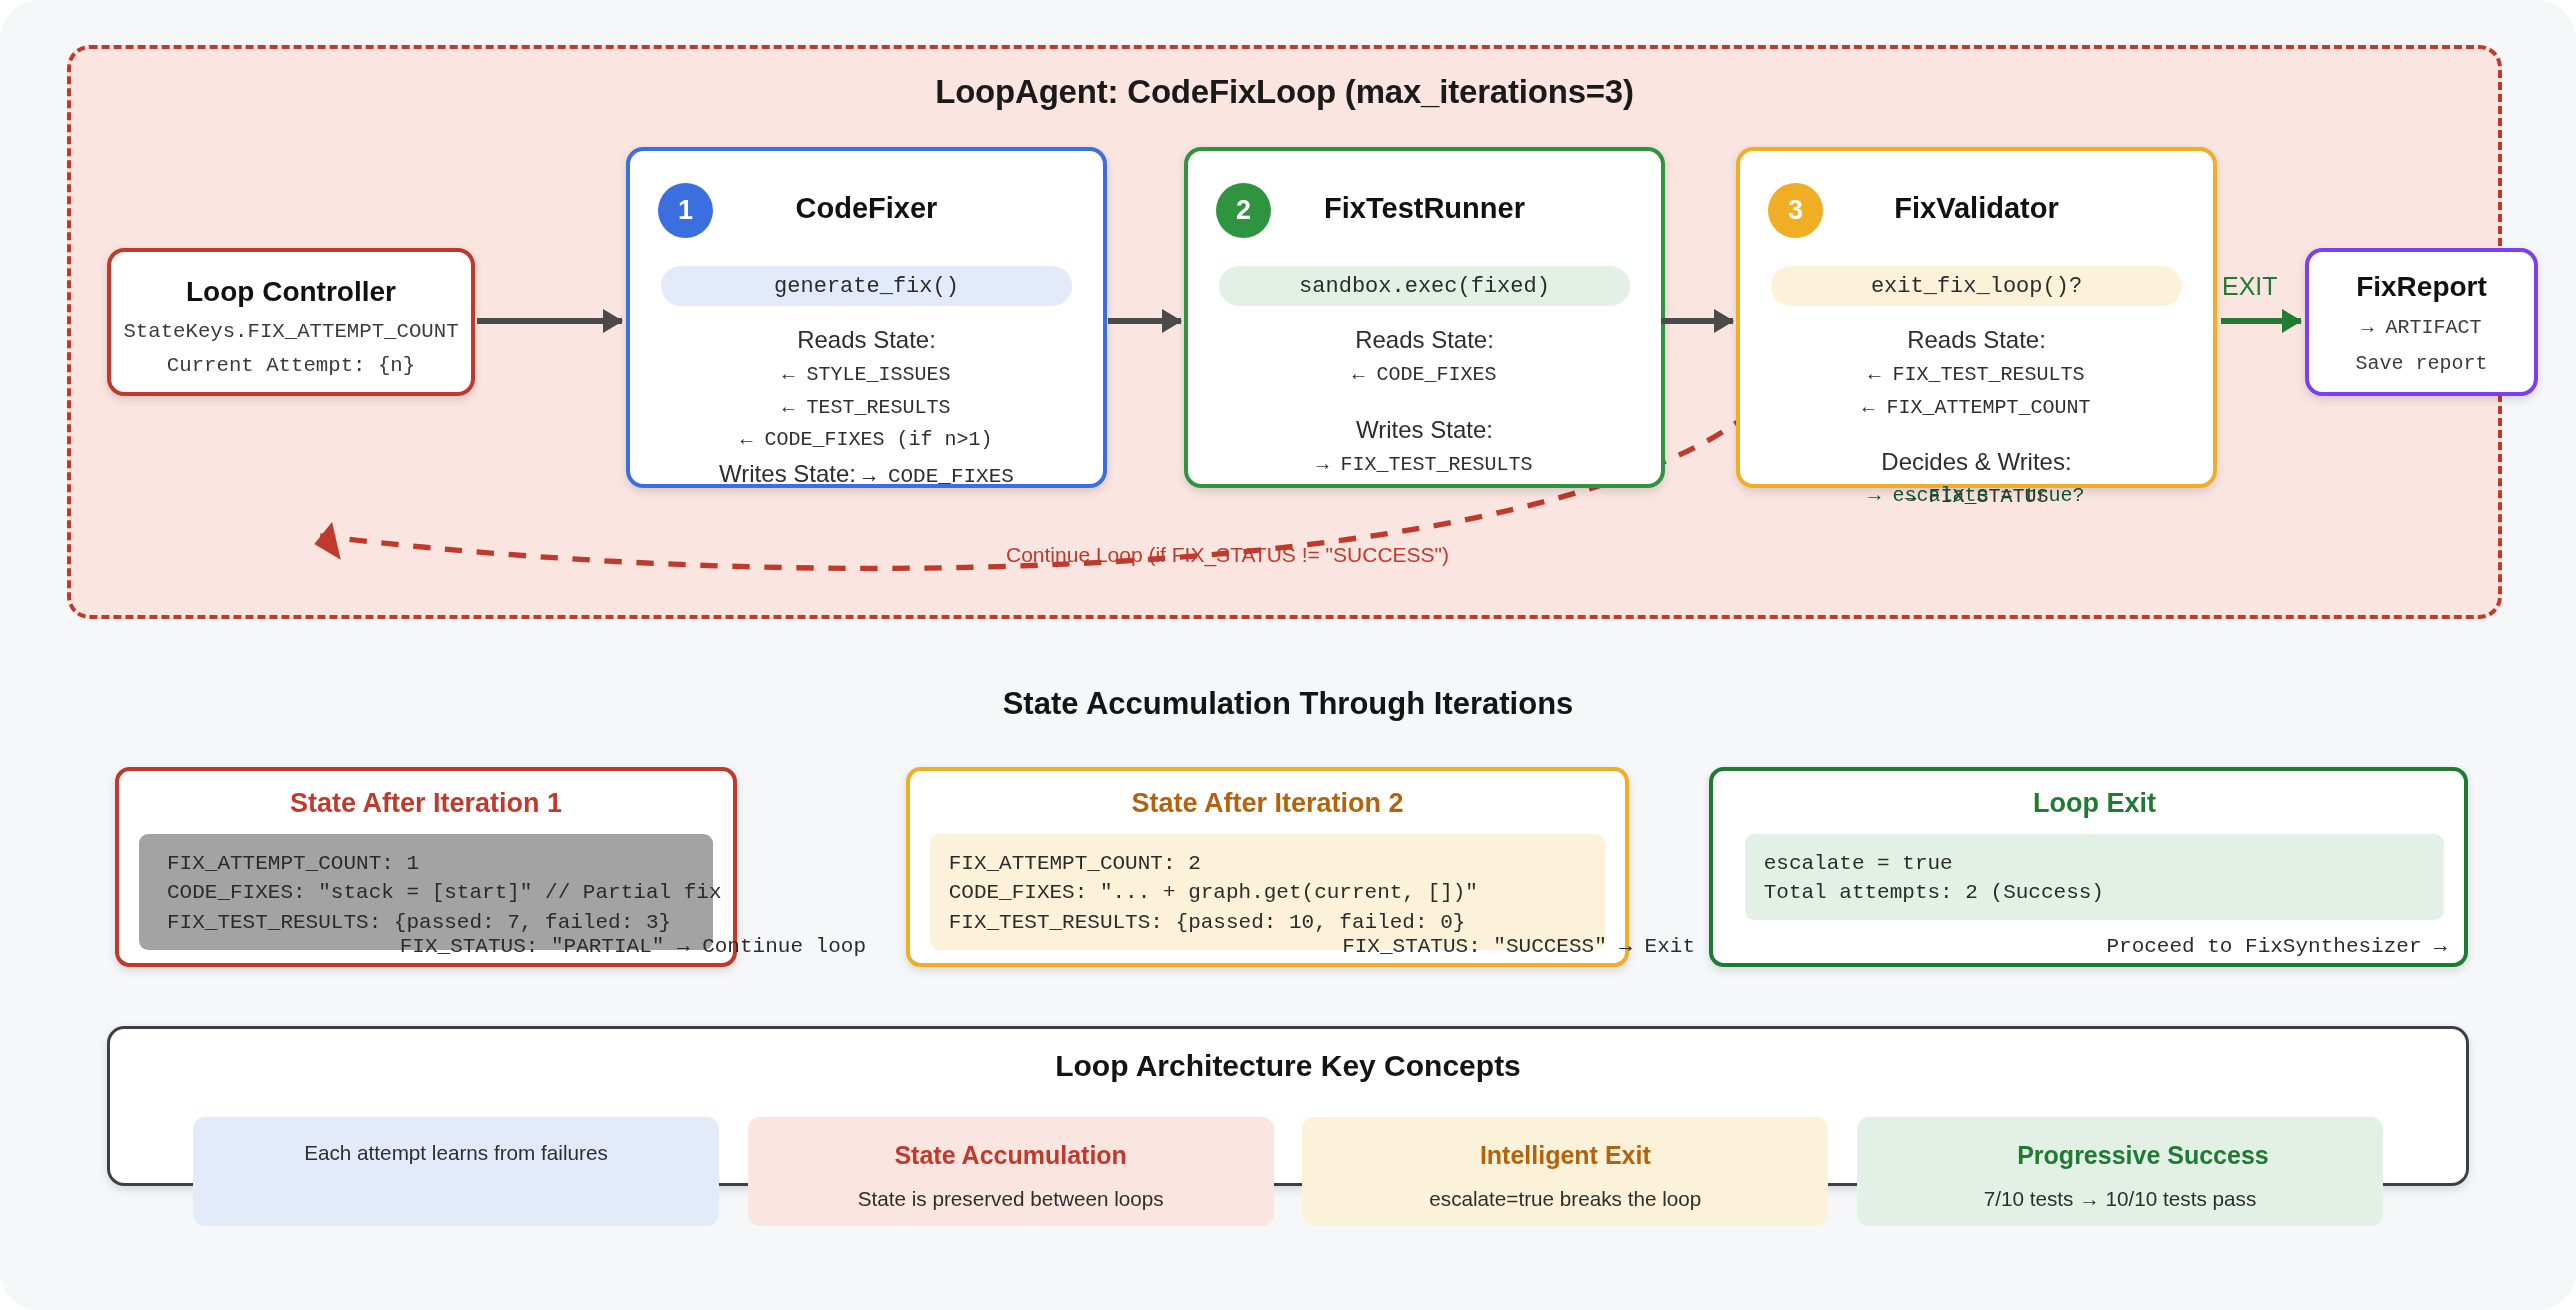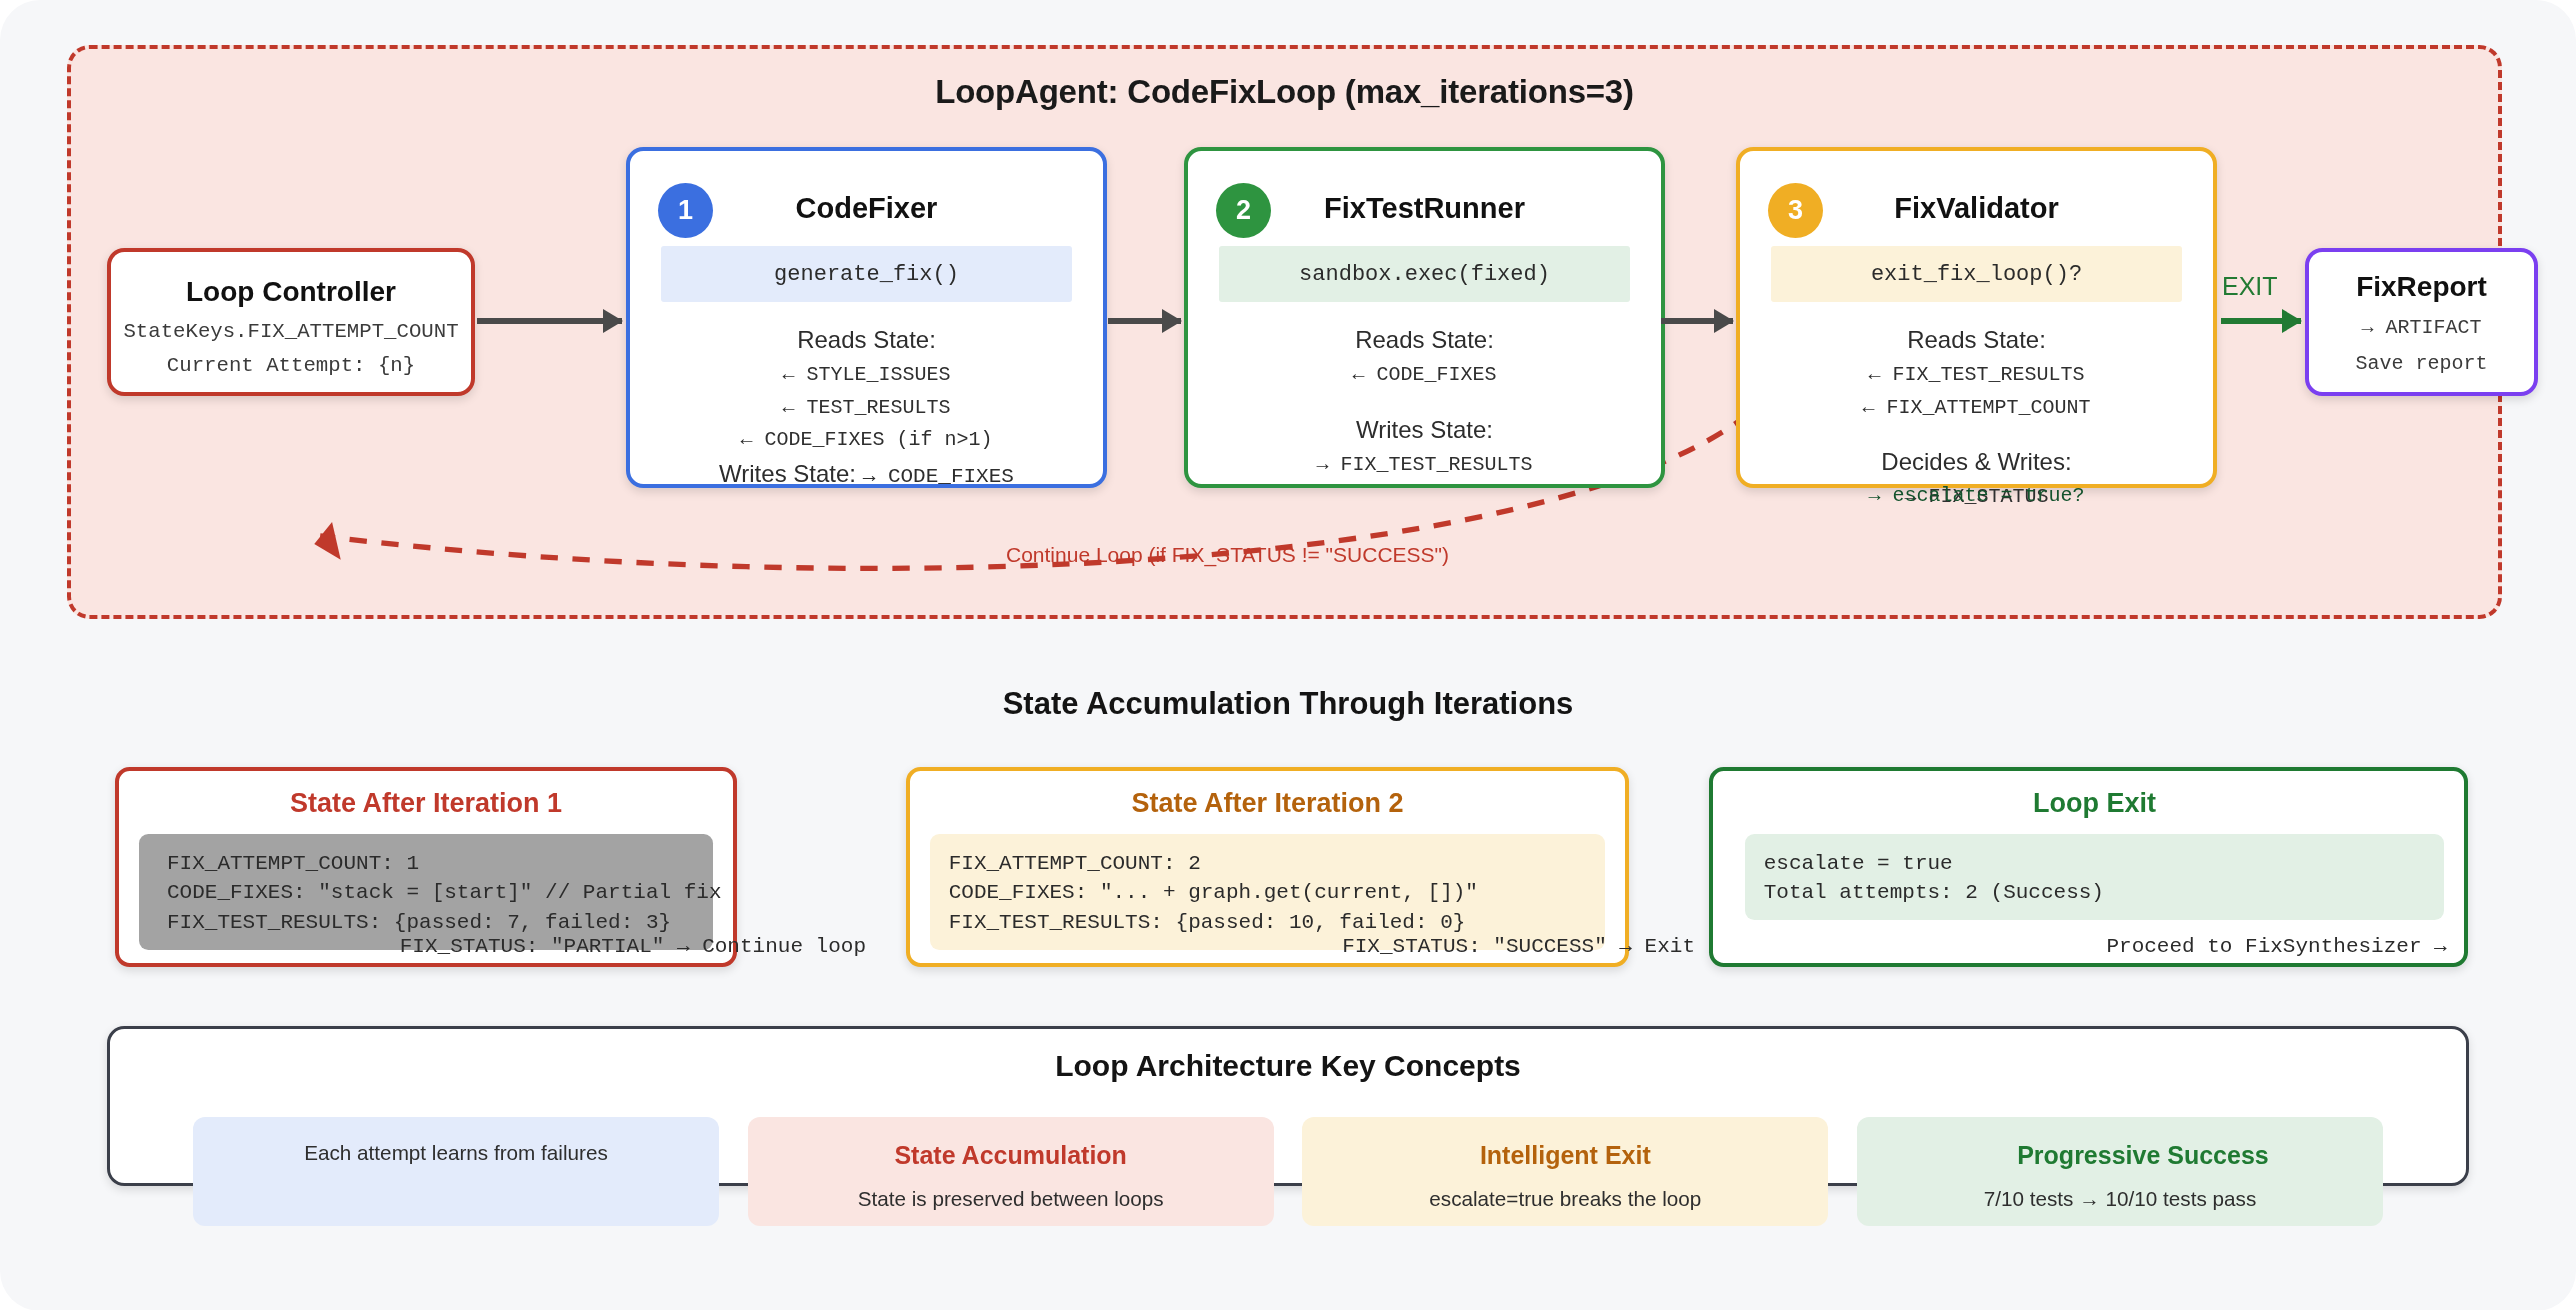--- a/index.html
+++ b/index.html
@@ -115,23 +115,23 @@
     text-align: center;
     font-size: 29px;
     font-weight: bold;
     color: #111;
   }
 
   .chip {
     position: absolute;
     left: 31px;
     right: 31px;
-    top: 95px;
-    height: 56px;
-    border-radius: 3px;
+    top: 115px;
+    height: 40px;
+    border-radius: 20px;
     display: flex;
     align-items: center;
     justify-content: center;
     font-family: "Liberation Mono", "DejaVu Sans Mono", monospace;
     font-size: 22px;
     color: #2b2b2b;
   }
   .chip.c1 { background: #e3ebfb; }
   .chip.c2 { background: #e2f0e5; }
   .chip.c3 { background: #fcf2d9; }

